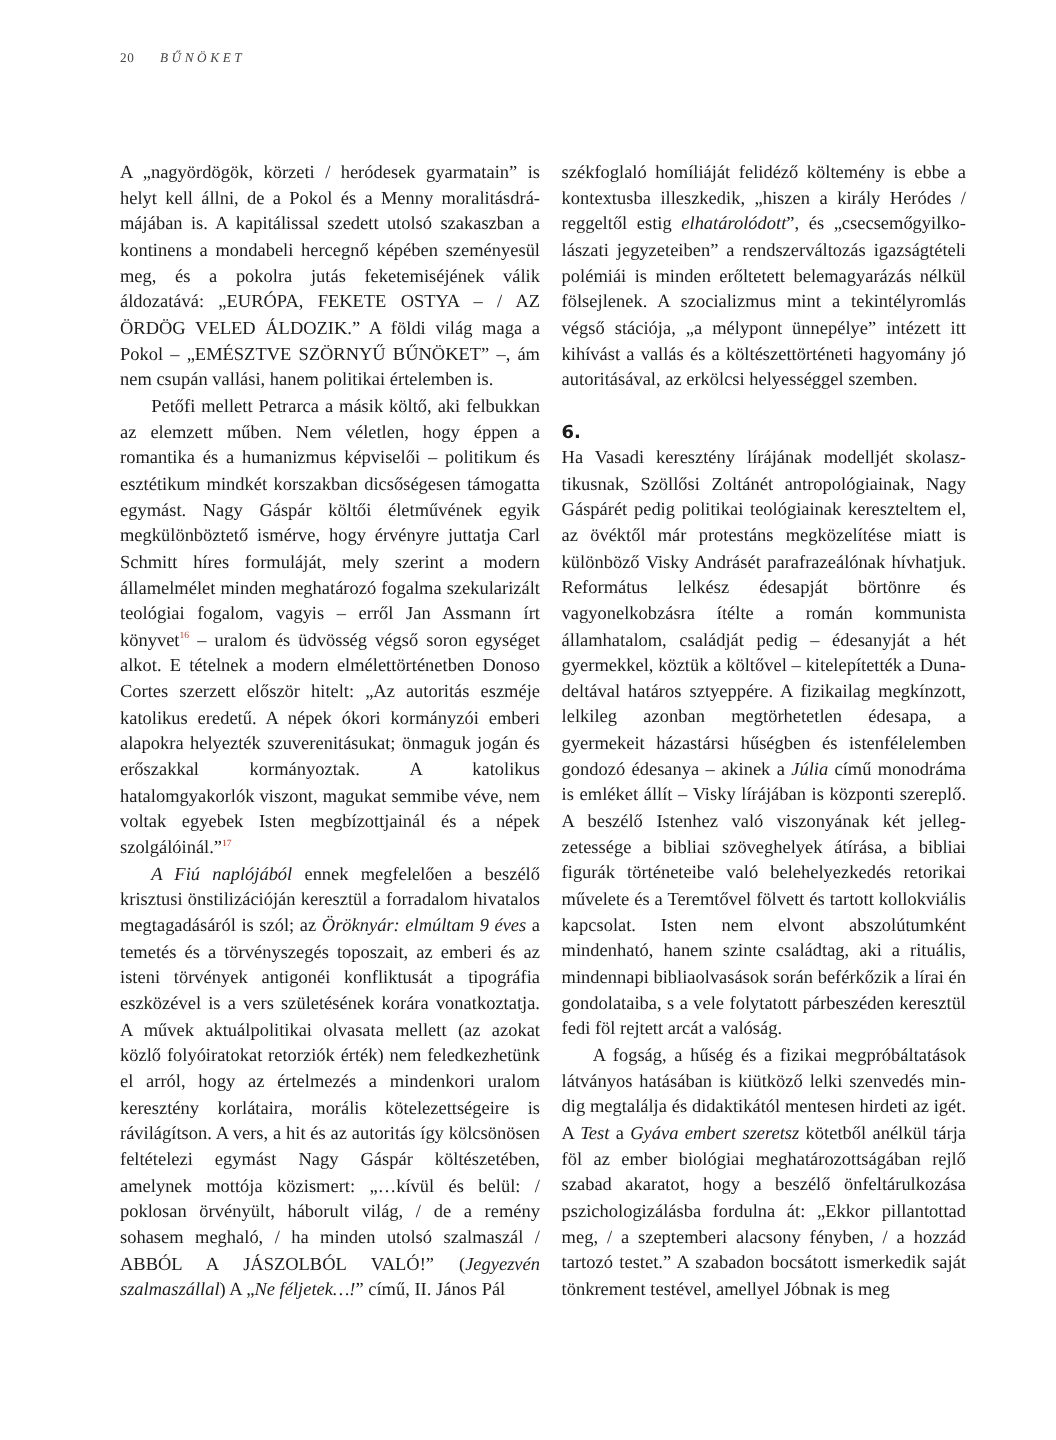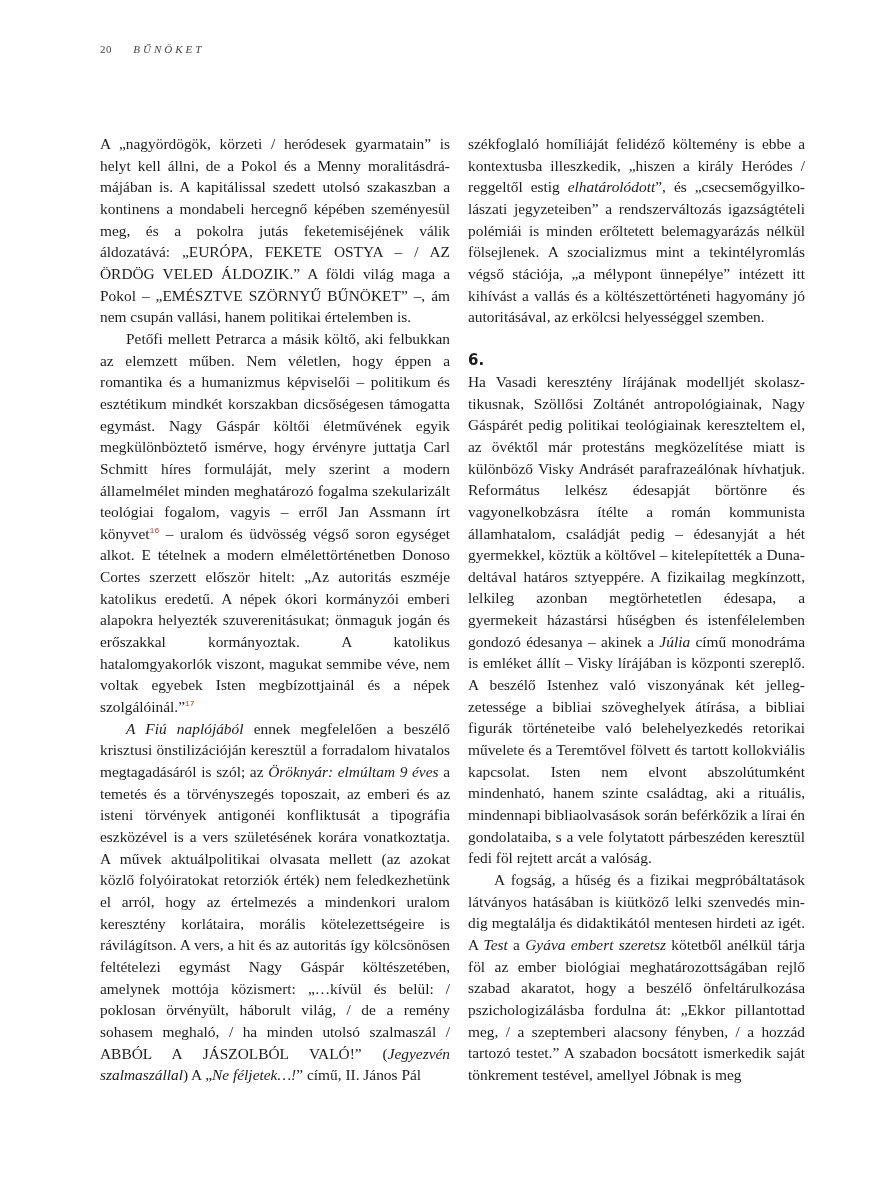--- a/index.html
+++ b/index.html
@@ -16,21 +16,21 @@
     font-family: "Liberation Serif", "DejaVu Serif", serif;
     font-size: 15.4px; line-height: 21.65px; color: #1c1c1c;
     text-align: justify; hyphens: manual;
   }
   .col-left { left: 100px; width: 350px; }
   .col-right { left: 468px; width: 337px; }
   .column p { margin: 0; }
   .column p.indent { text-indent: 26px; }
   .column i { font-style: italic; }
   sup.fn {
-    color: #c0392b; font-size: 8px; vertical-align: super; line-height: 0; font-family: Liberation Mono, monospace;
+    color: #c0392b; font-size: 8px; vertical-align: super; line-height: 0;
   }
   .section-heading {
     font-family: "DejaVu Sans", "Liberation Sans", sans-serif;
     font-weight: bold; font-size: 15px; margin: 21px 0 0 0; line-height: 22px;
   }
 </style>
 </head>
 <body>
 
 <div class="running-head">

